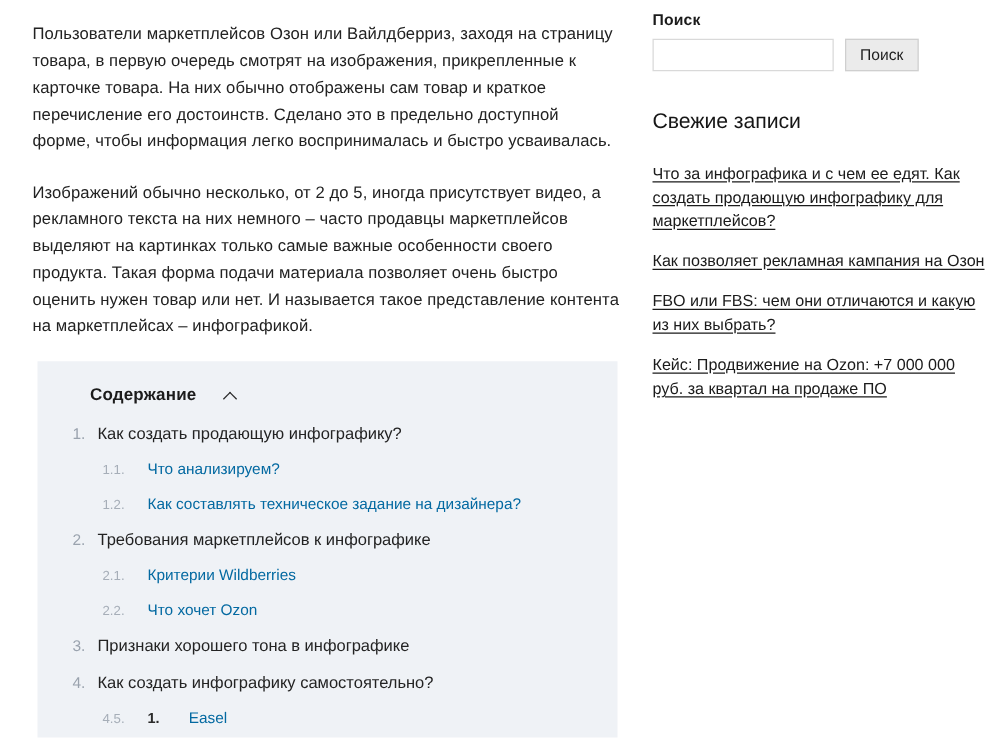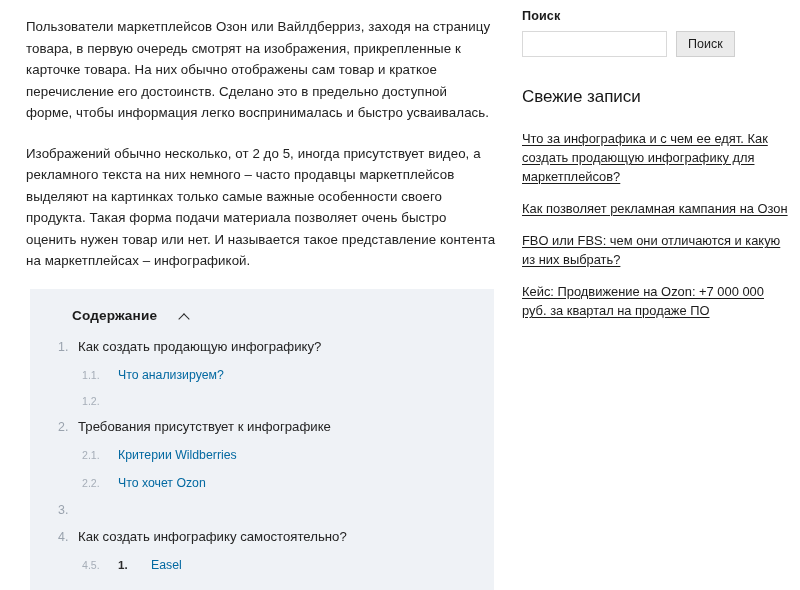--- a/index.html
+++ b/index.html
@@ -204,39 +204,41 @@
           <span class="txt">Как создать продающую инфографику?</span>
         </li>
 
         <li class="toc-l2">
           <span class="num">1.1.</span>
           <span class="txt">Что анализируем?</span>
         </li>
 
         <li class="toc-l2">
           <span class="num">1.2.</span>
+          <span class="txt">Как составлять техническое задание на дизайнера?</span>
         </li>
 
         <li class="toc-l1">
           <span class="num">2.</span>
-          <span class="txt">Требования присутствует к инфографике</span>
+          <span class="txt">Требования маркетплейсов к инфографике</span>
         </li>
 
         <li class="toc-l2">
           <span class="num">2.1.</span>
           <span class="txt">Критерии Wildberries</span>
         </li>
 
         <li class="toc-l2">
           <span class="num">2.2.</span>
           <span class="txt">Что хочет Ozon</span>
         </li>
 
         <li class="toc-l1">
           <span class="num">3.</span>
+          <span class="txt">Признаки хорошего тона в инфографике</span>
         </li>
 
         <li class="toc-l1">
           <span class="num">4.</span>
           <span class="txt">Как создать инфографику самостоятельно?</span>
         </li>
 
         <li class="toc-l2 has-sub">
           <span class="num">4.5.</span>
           <span class="num2">1.</span>

